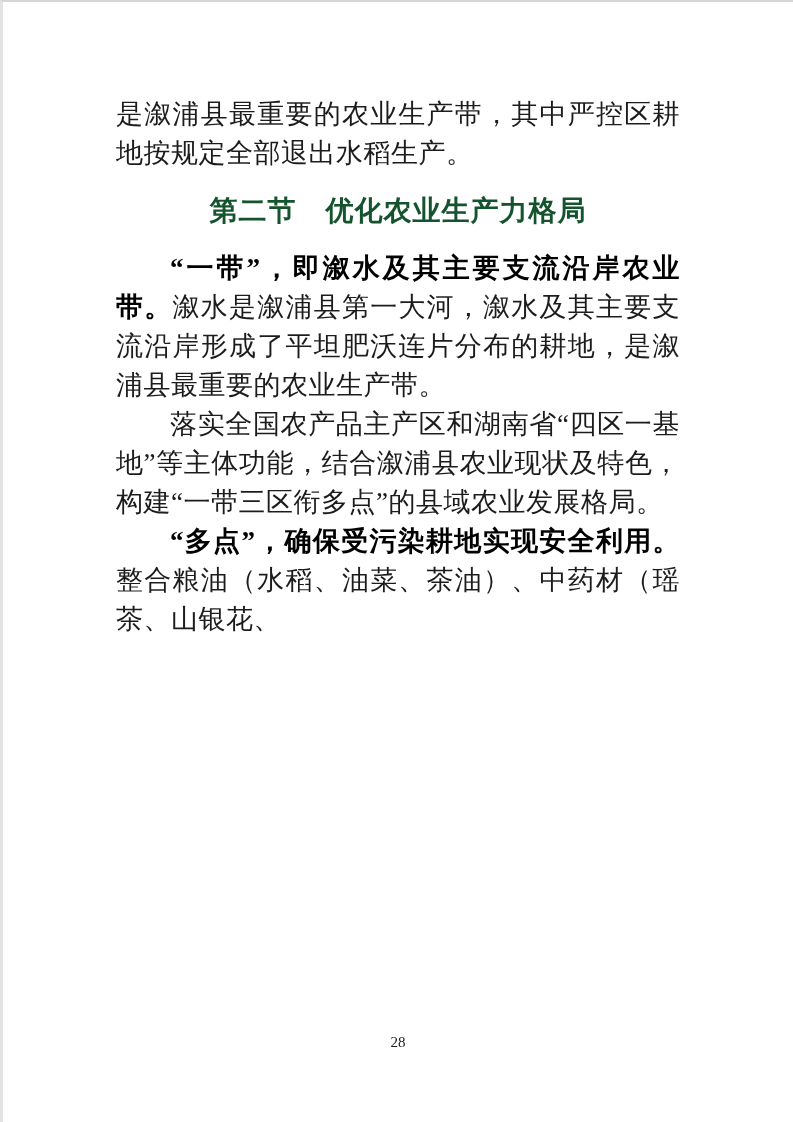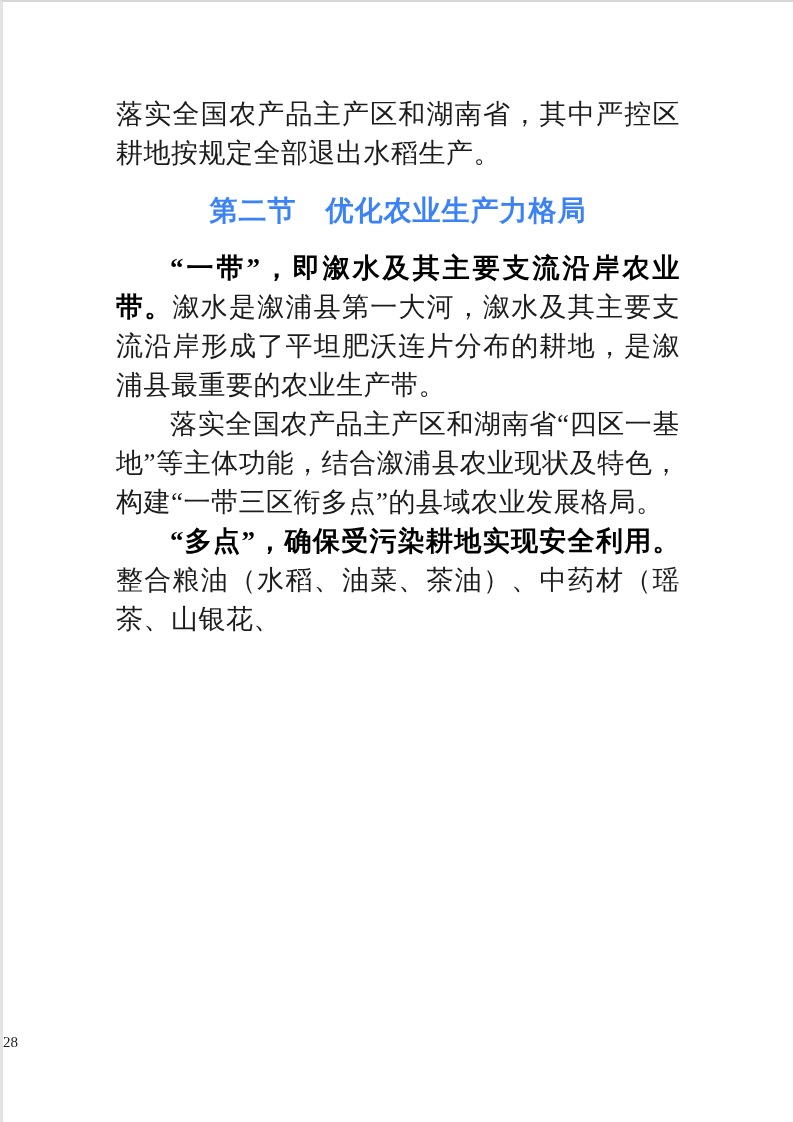--- a/index.html
+++ b/index.html
@@ -40,40 +40,41 @@
     font-weight: 700;
     color: #000000;
   }
   h2.heading {
     margin: 16px 0 16px 0;
     font-family: "Liberation Sans", "DejaVu Sans", sans-serif;
     font-weight: 700;
     font-size: 28px;
     line-height: 44px;
     text-align: center;
-    color: #3b82f6;
+    color: #14532d;
     letter-spacing: 1px;
   }
   .page-number {
     position: absolute;
     left: 0;
     top: 1032px;
     width: 100%;
+    text-align: center;
     font-family: "Liberation Serif", "DejaVu Serif", serif;
     font-size: 15px;
     color: #1c1c1c;
   }
 </style>
 </head>
 <body>
 
 <div class="page">
   <div class="content">
 
-    <p class="body no-indent"><span class="lead"></span><span>落实全国农产品主产区和湖南省，其中严控区耕地按规定全部退出水稻生产。</span></p>
+    <p class="body no-indent"><span class="lead"></span><span>是溆浦县最重要的农业生产带，其中严控区耕地按规定全部退出水稻生产。</span></p>
 
     <h2 class="heading">第二节　优化农业生产力格局</h2>
 
     <p class="body indent"><span class="lead">“一带”，即溆水及其主要支流沿岸农业带。</span><span>溆水是溆浦县第一大河，溆水及其主要支流沿岸形成了平坦肥沃连片分布的耕地，是溆浦县最重要的农业生产带。</span></p>
 
     <p class="body indent"><span class="lead"></span><span>落实全国农产品主产区和湖南省“四区一基地”等主体功能，结合溆浦县农业现状及特色，构建“一带三区衔多点”的县域农业发展格局。</span></p>
 
 
     <p class="body indent"><span class="lead">“多点”，确保受污染耕地实现安全利用。</span><span>整合粮油（水稻、油菜、茶油）、中药材（瑶茶、山银花、</span></p>
 

